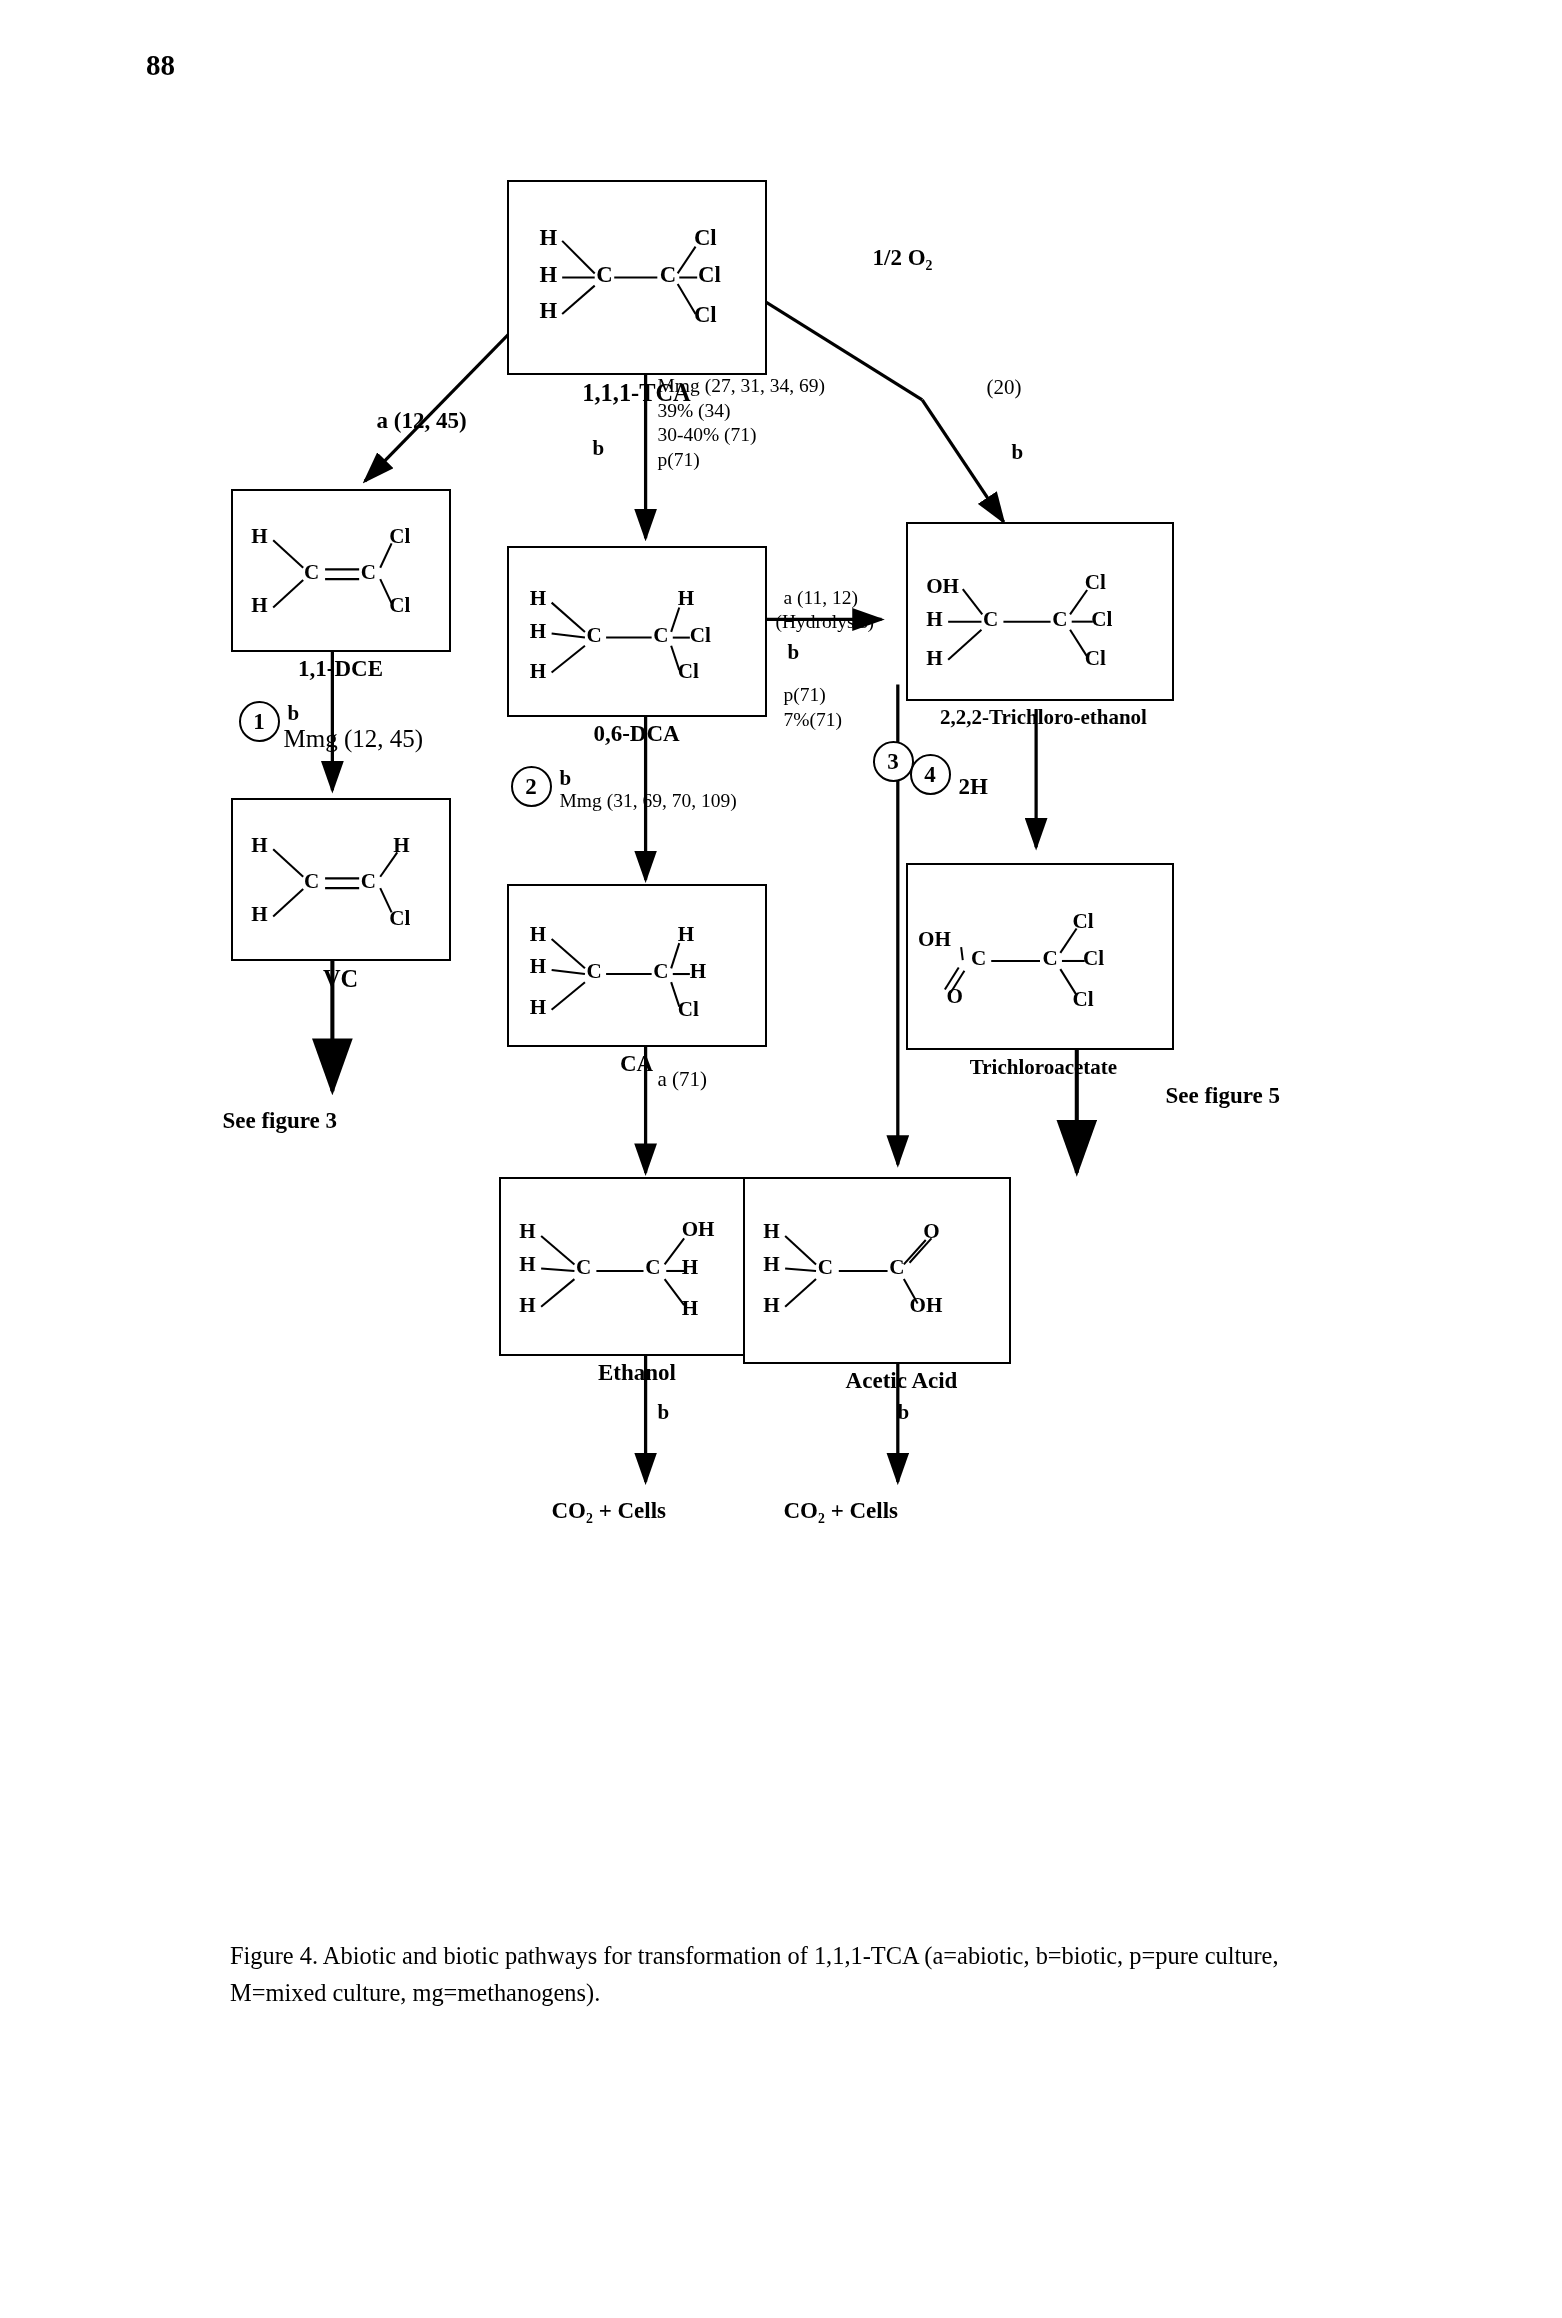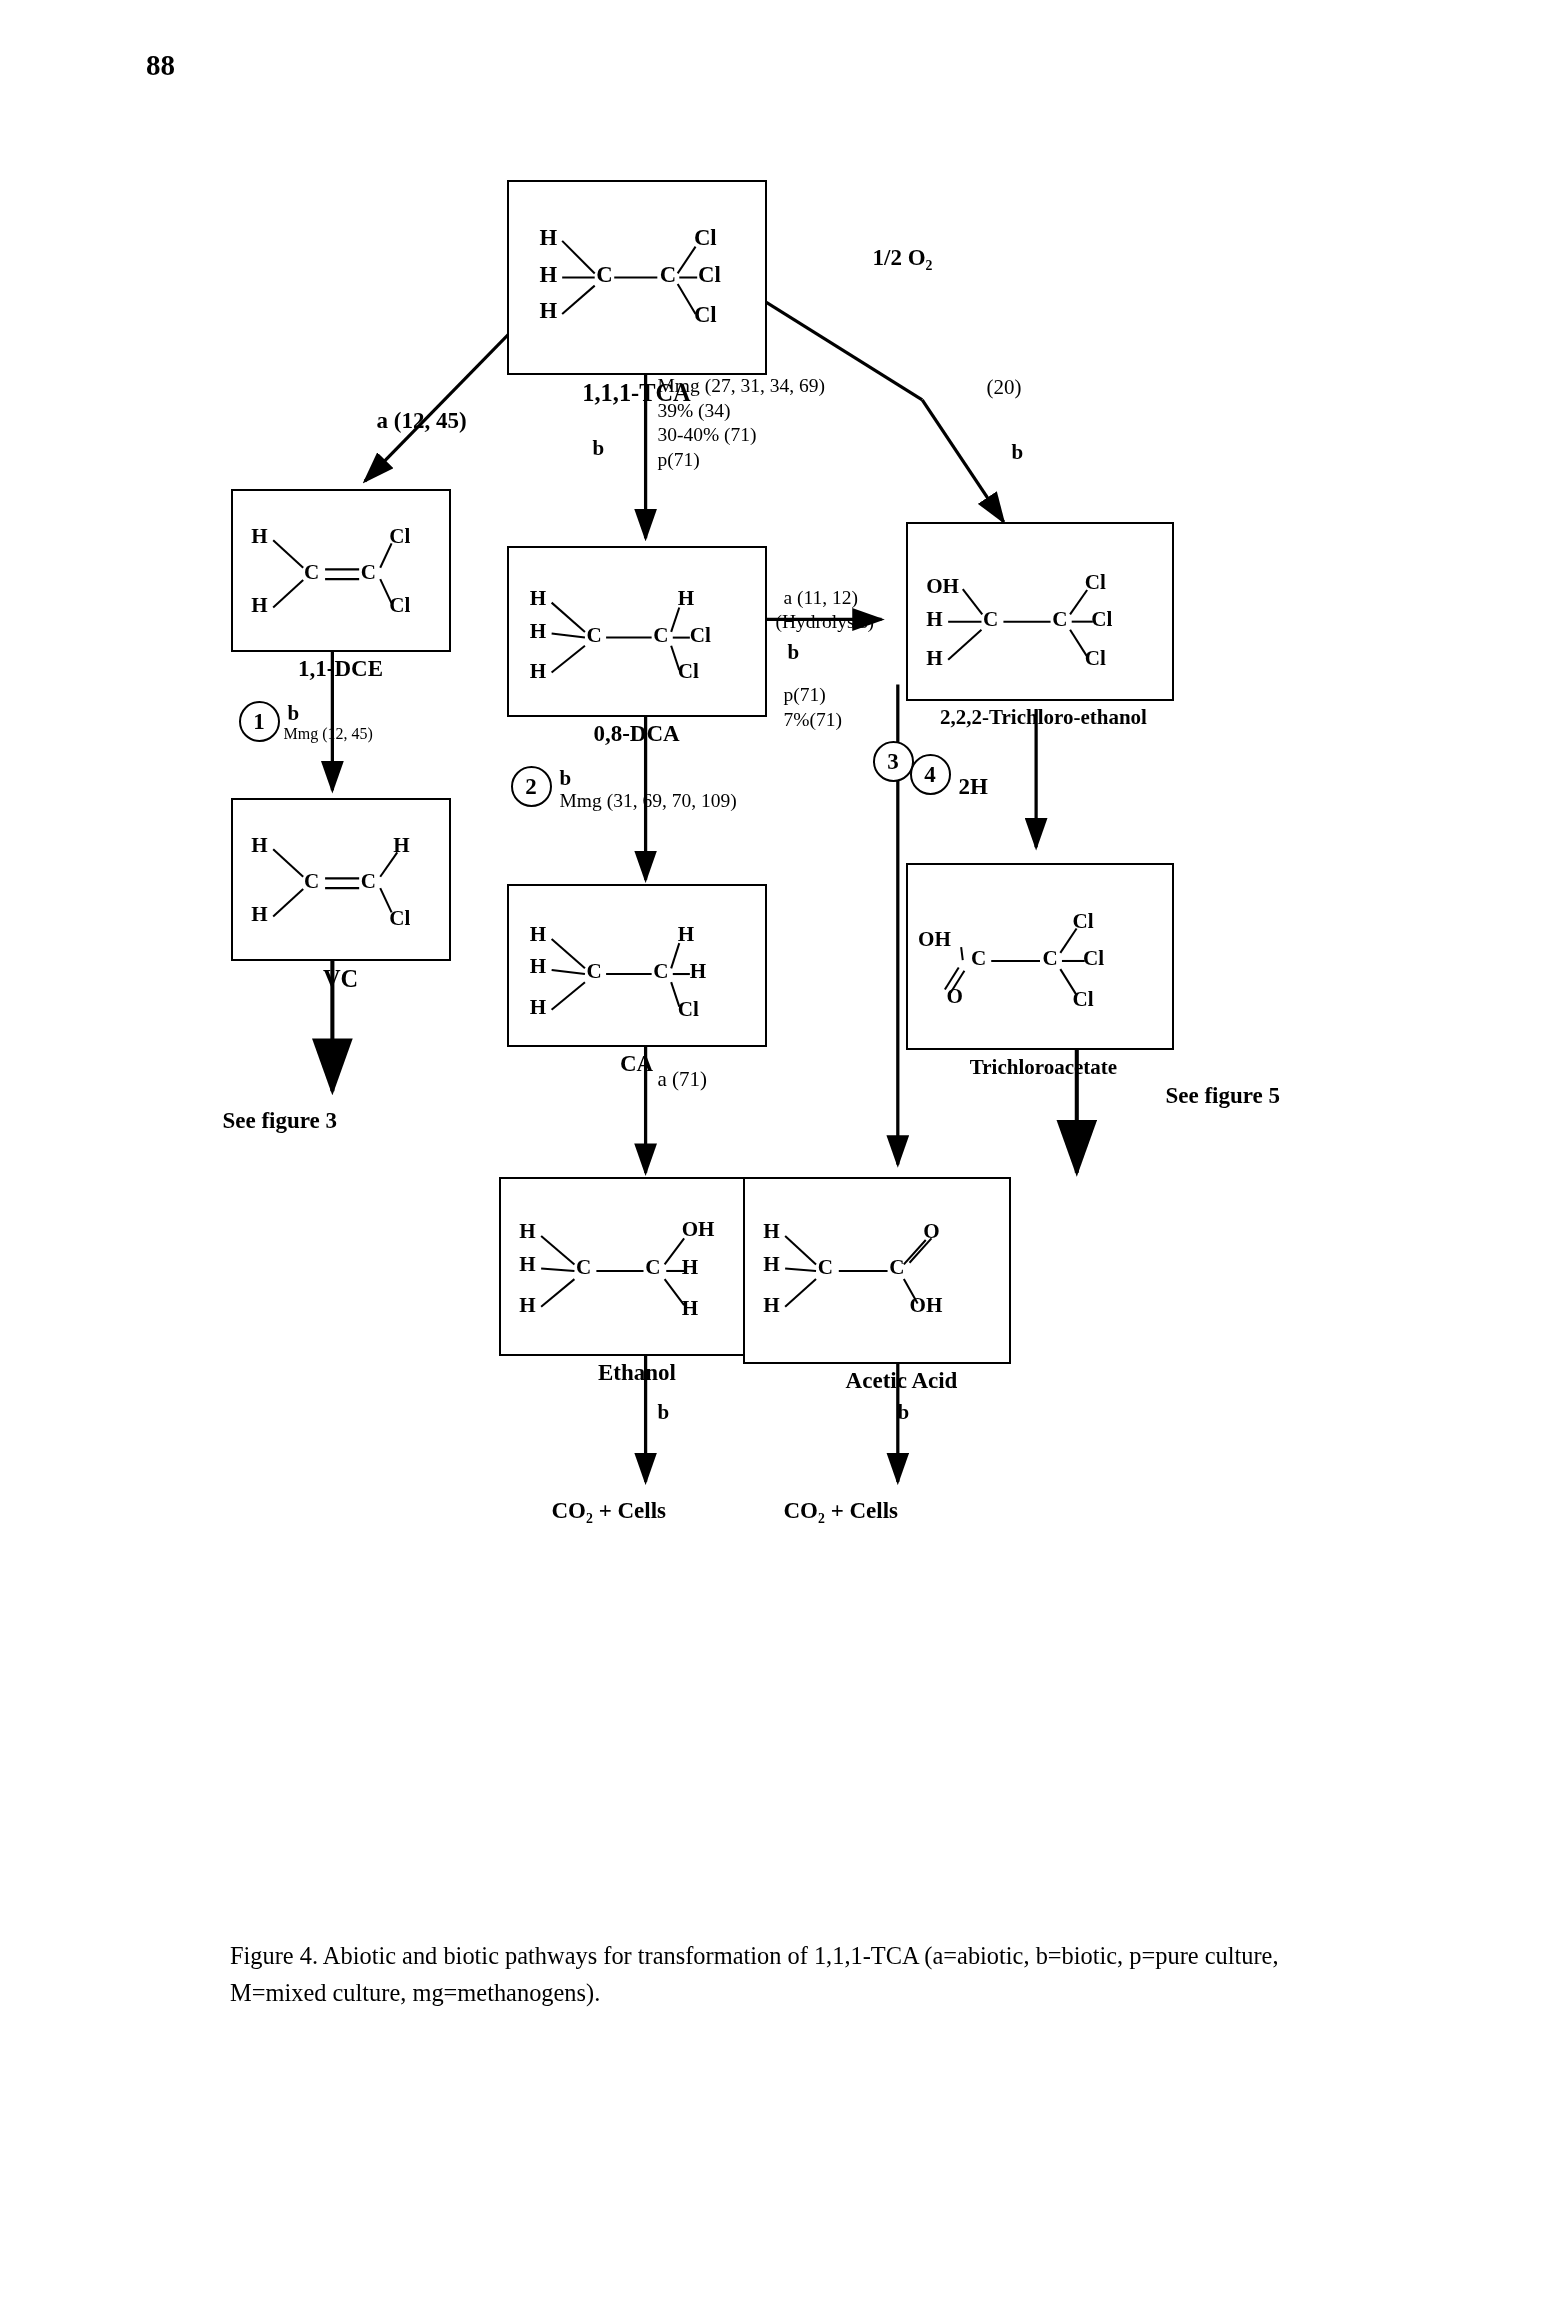--- a/index.html
+++ b/index.html
@@ -230,21 +230,21 @@
       </div>
 
       <div class="circle-num" style="left:49px; top:586px;">
         <span>1</span>
       </div>
 
       <div class="arrow-label" style="left:98px; top:586px; font-size:21px; font-weight:bold;">
         <span>b</span>
       </div>
 
-      <div class="arrow-label" style="left:94px; top:610px; font-size:16px;">
+      <div class="arrow-label" style="left:94px; top:610px; font-size:25px;">
         <span>Mmg (12, 45)</span>
       </div>
 
       <div class="mol-box" style="left:41px; top:683px; width:220px; height:163px;">
         <svg width="203" height="146" viewBox="0 0 250 180">
 
           <text x="15" y="55" font-size="26" font-family="Times New Roman" font-weight="bold">H</text>
 
           <text x="15" y="140" font-size="26" font-family="Times New Roman" font-weight="bold">H</text>
 
@@ -294,21 +294,21 @@
           <text x="215" y="110" font-size="26" font-family="Times New Roman" font-weight="bold">Cl</text>
 
           <text x="200" y="155" font-size="26" font-family="Times New Roman" font-weight="bold">Cl</text>
           <line x1="192" y1="98" x2="202" y2="68" stroke="black" stroke-width="2.5"></line>
           <line x1="194" y1="105" x2="215" y2="105" stroke="black" stroke-width="2.5"></line>
           <line x1="192" y1="115" x2="202" y2="145" stroke="black" stroke-width="2.5"></line>
         </svg>
       </div>
 
       <div class="mol-label" style="left:317px; top:606px; width:260px; font-size:23px;">
-        <span>0,8-DCA</span>
+        <span>0,6-DCA</span>
       </div>
 
       <div class="circle-num" style="left:321px; top:651px;">
         <span>2</span>
       </div>
 
       <div class="arrow-label" style="left:370px; top:651px; font-size:21px; font-weight:bold;">
         <span>b</span>
       </div>
 

